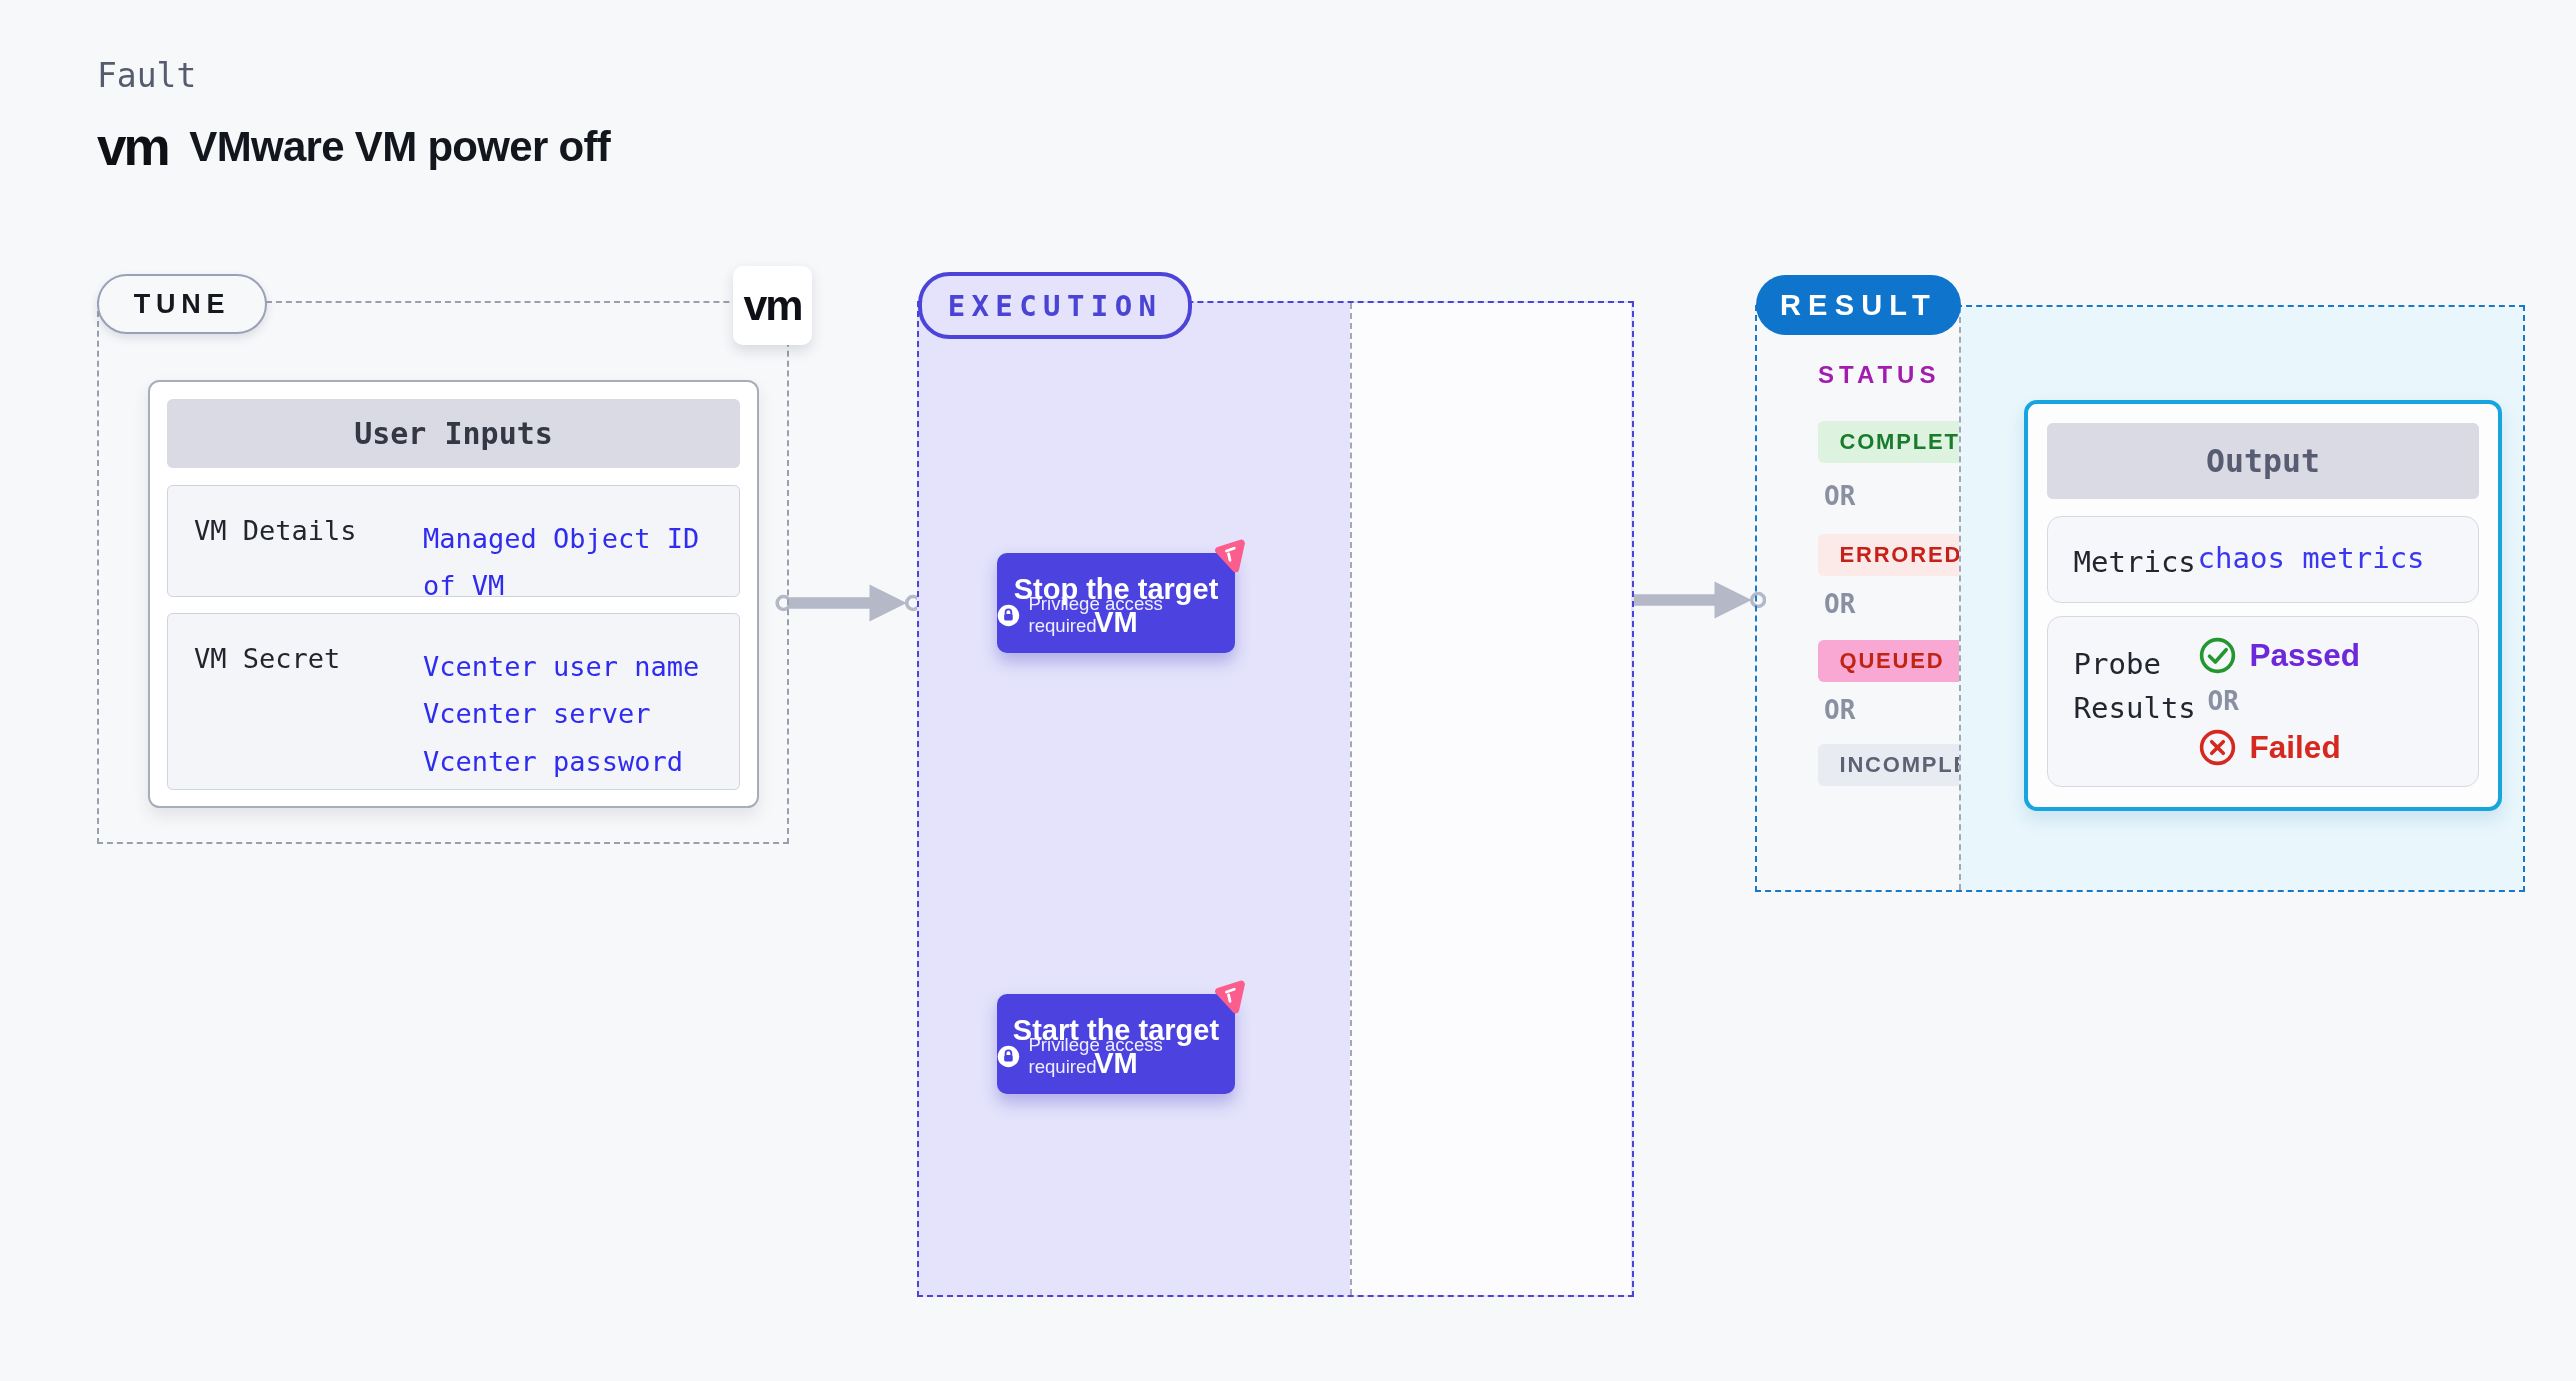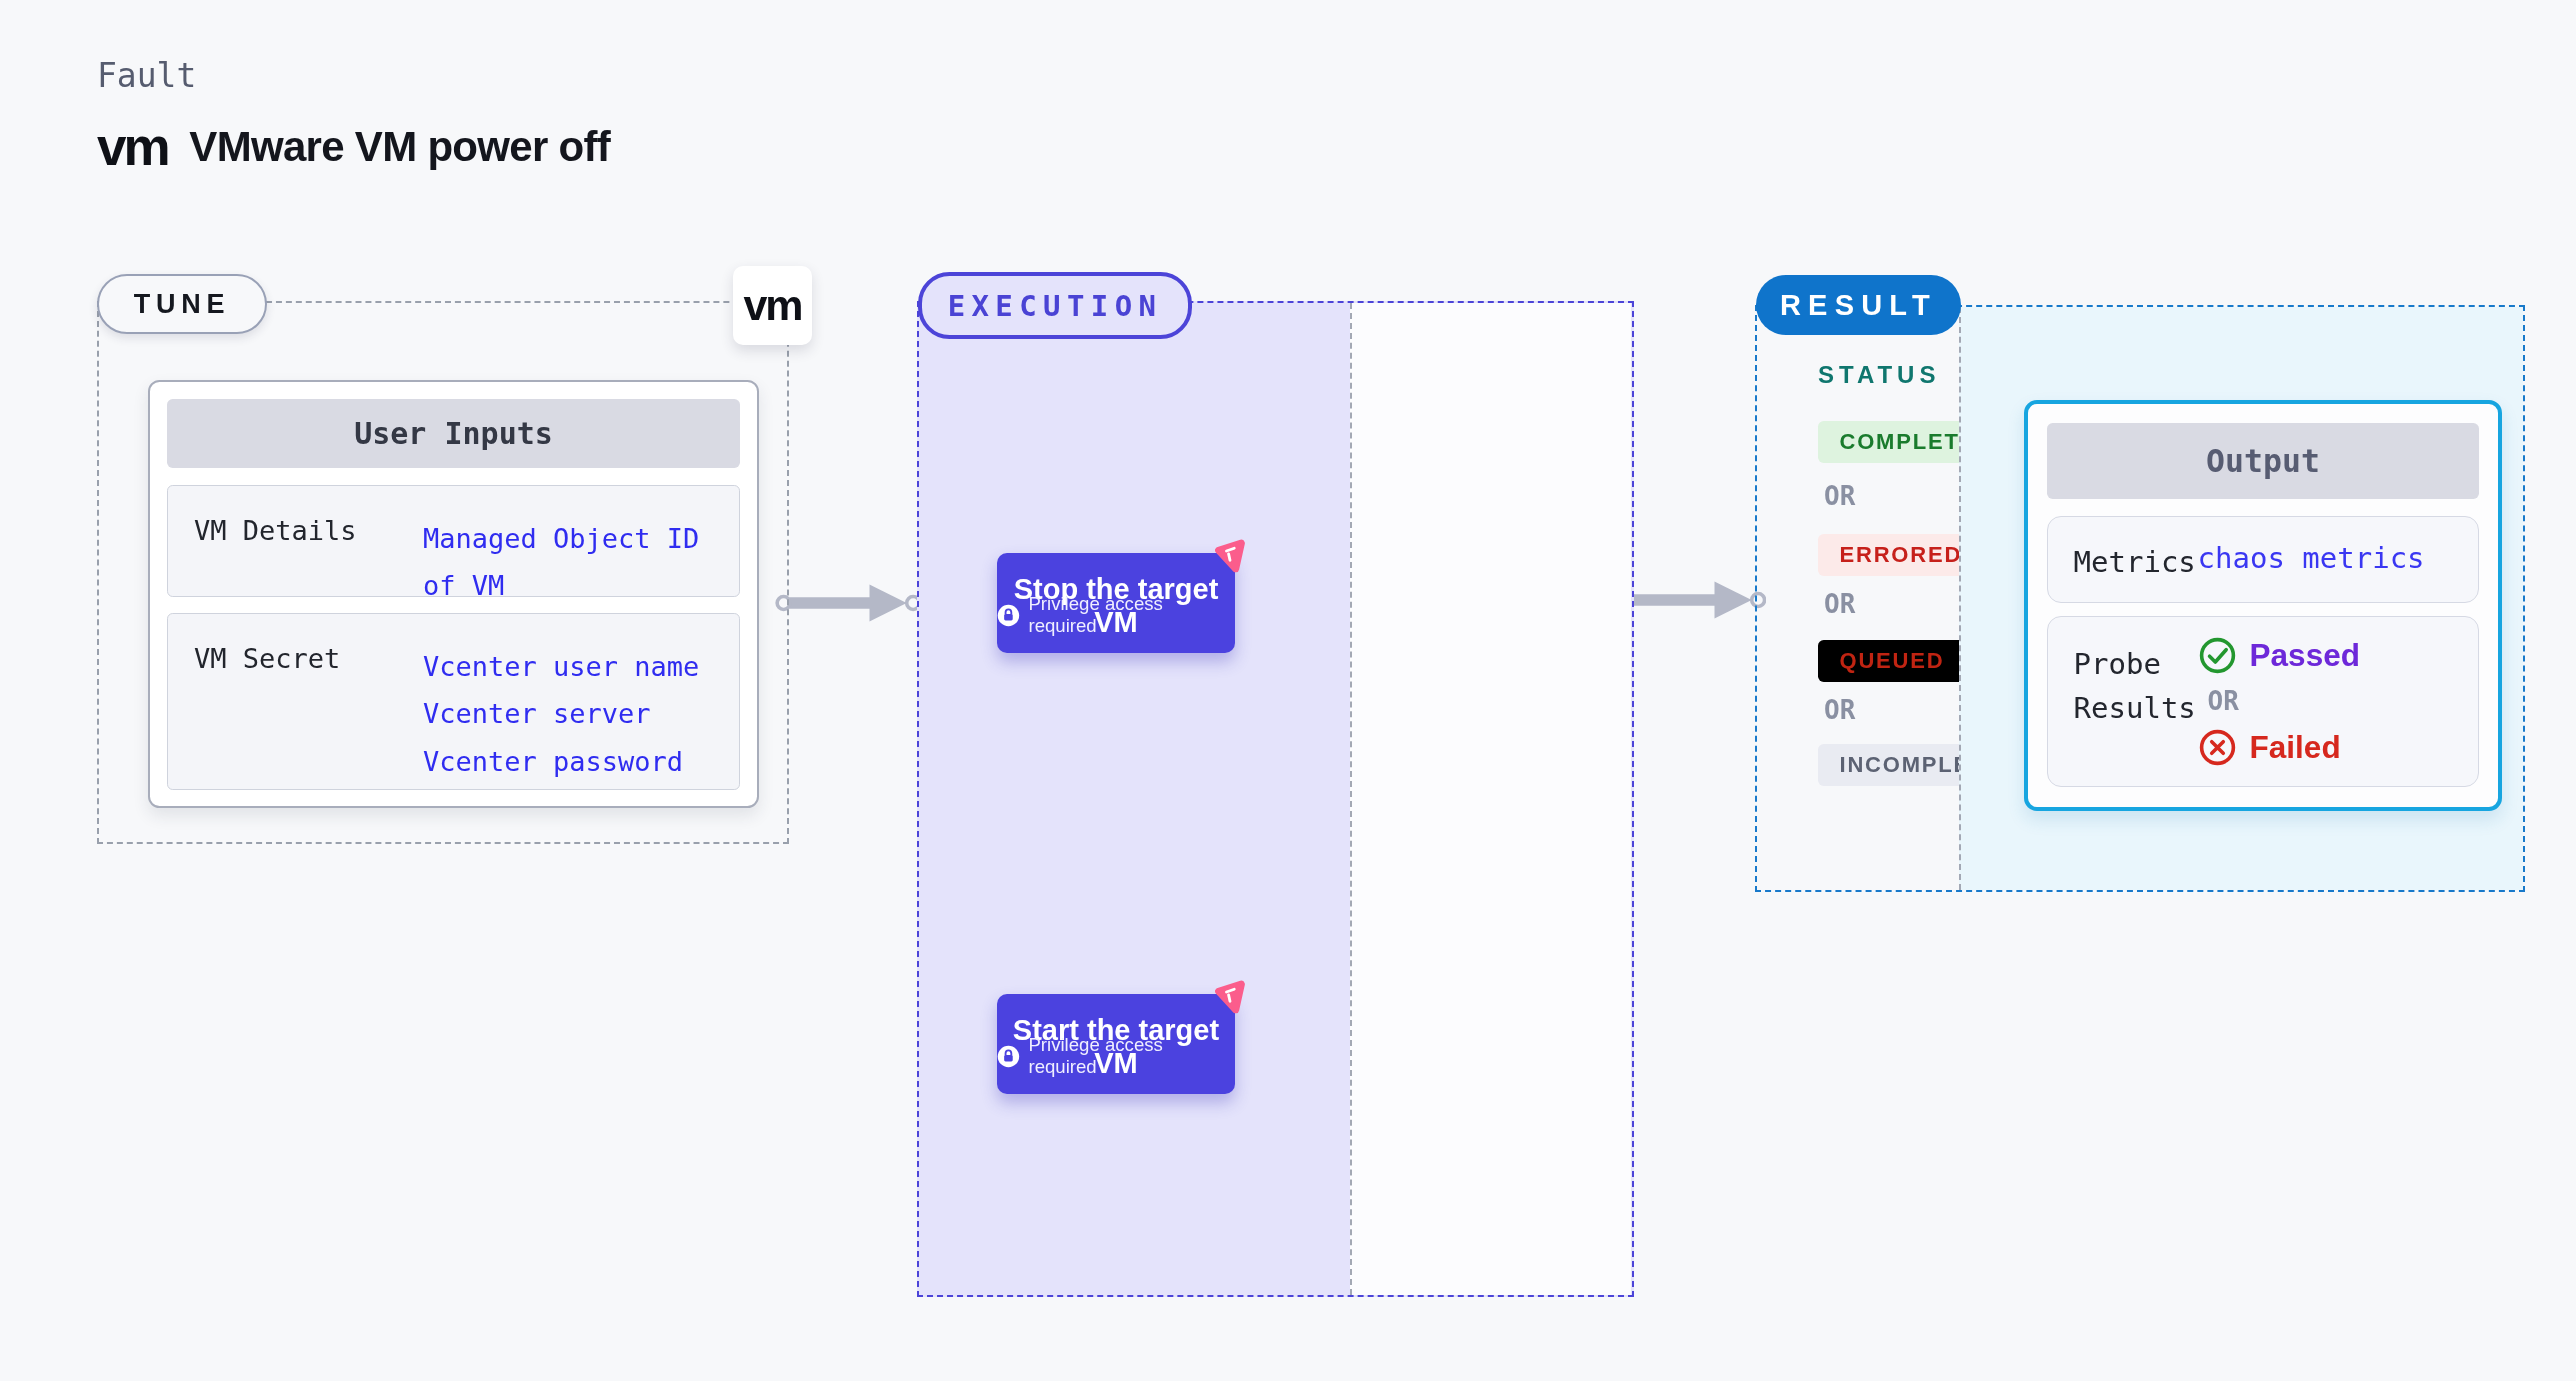--- a/index.html
+++ b/index.html
@@ -66,26 +66,26 @@
 
   
   .probestitle{left:1380px;top:319px;font-size:24px;font-weight:700;letter-spacing:5px;color:#4b5264;}
   .probe-item{left:1355px;width:271px;display:flex;flex-direction:column;align-items:center;}
   .probecard{width:85px;height:85px;background:#fff;border-radius:14.3px;display:flex;align-items:center;
              justify-content:center;box-shadow:0 7.2px 14.3px rgba(35,40,70,.12);}
   .probelabel{margin-top:11.5px;text-align:center;font-size:22px;font-weight:700;letter-spacing:4.3px;
               color:#5a6173;line-height:1.45;}
 
   
-  .statuslabel{left:1818px;top:361px;font-size:24px;font-weight:700;letter-spacing:5px;color:#0f766e;}
+  .statuslabel{left:1818px;top:361px;font-size:24px;font-weight:700;letter-spacing:5px;color:#a21caf;}
   .badge{left:1818px;display:inline-flex;align-items:center;border-radius:5.7px;padding:0 21.5px;height:42px;
          font-size:22px;font-weight:700;letter-spacing:1.8px;}
   .b-completed{top:421px;background:#def3df;color:#1a7b2d;}
   .b-errored{top:534px;background:#fceae9;color:#c6201b;}
-  .b-queued{top:640px;background:#000000;color:#c02412;}
+  .b-queued{top:640px;background:#f9a8d4;color:#c02412;}
   .b-incompleted{top:744px;background:#e9ebf2;color:#5c6273;}
   .orlabel{left:1824px;font-size:26px;font-weight:700;color:#8a90a2;font-family:"DejaVu Sans Mono",monospace;}
   .or1{top:481px;}.or2{top:589px;}.or3{top:695px;}
 
   
   .outcard{left:2024px;top:400px;width:470px;height:403px;background:#fdfdfe;border:4.3px solid #17a5e0;
            border-radius:13px;box-shadow:0 8.6px 17px rgba(30,120,180,.14);z-index:2;}
   .outhead{left:18.6px;top:18.6px;right:18.6px;height:76px;background:#d9dae3;border-radius:5.7px;
            display:flex;align-items:center;justify-content:center;}
   .outhead span{font-size:31.5px;font-weight:700;color:#575c72;font-family:"DejaVu Sans Mono",monospace;}

